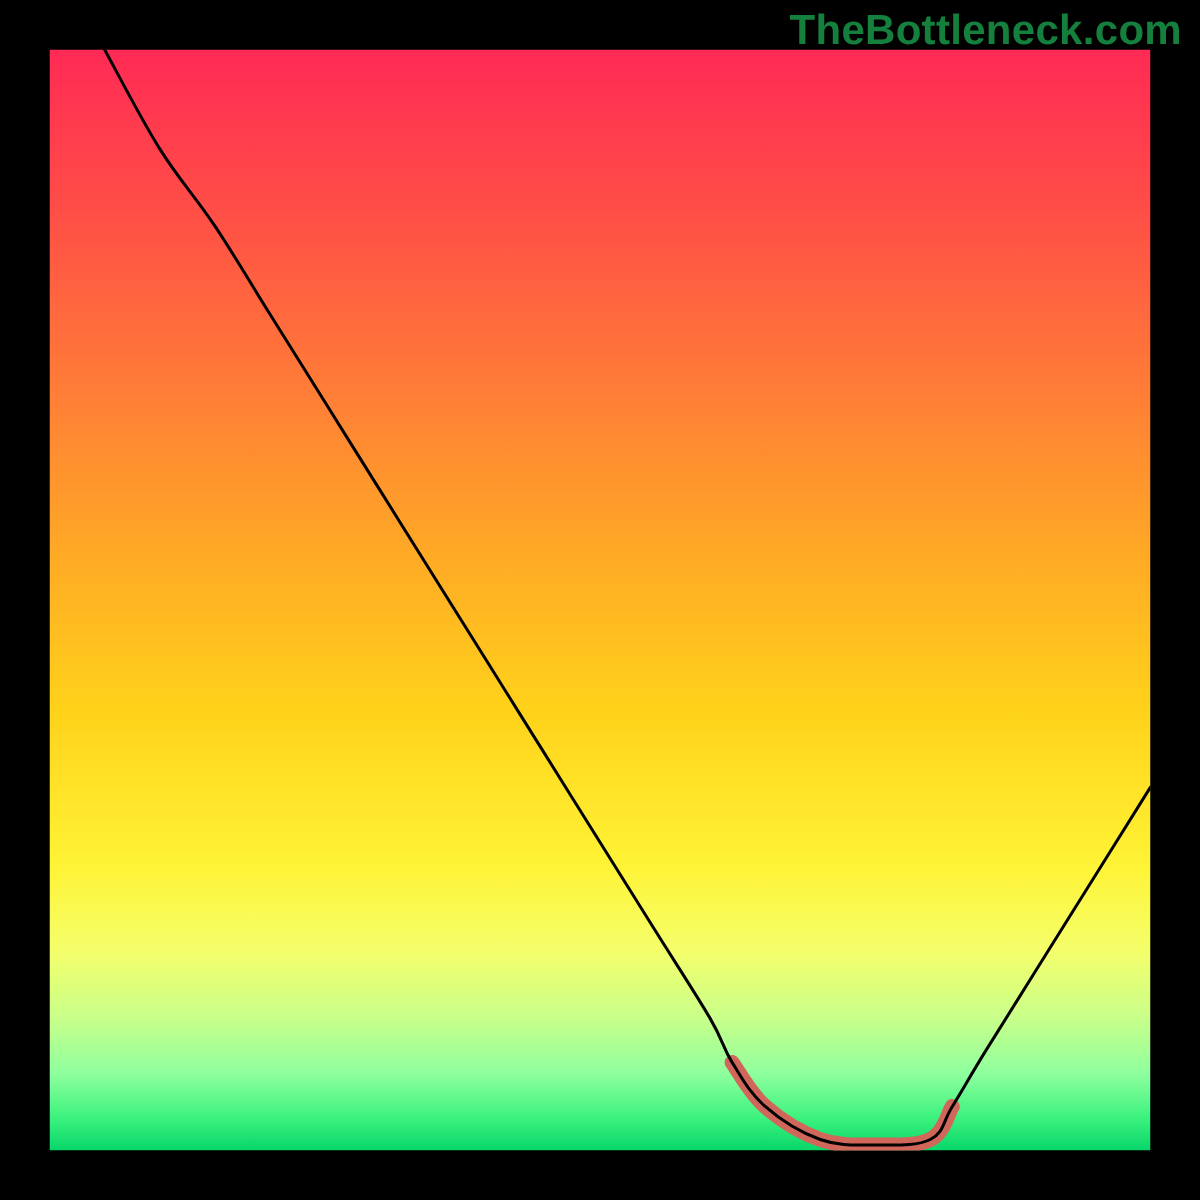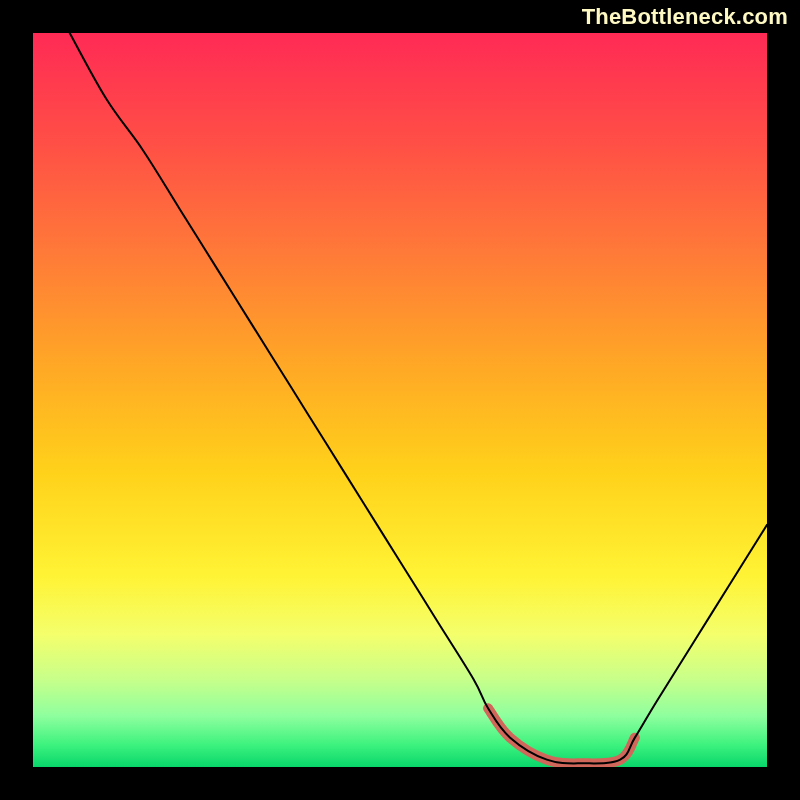--- a/index.html
+++ b/index.html
@@ -8,23 +8,23 @@
     position: relative;
     width: 800px;
     height: 800px;
     background: #000;
   }
   .watermark {
     position: absolute;
     top: 4px;
     right: 12px;
     font-family: Arial, Helvetica, sans-serif;
-    font-size: 22px;
+    font-size: 28px;
     font-weight: 600;
-    color: #fef9c3;
+    color: #15803d;
     letter-spacing: 0.2px;
     z-index: 5;
   }
   .plot {
     position: absolute;
     left: 33px;
     top: 33px;
     width: 734px;
     height: 734px;
     z-index: 1;

